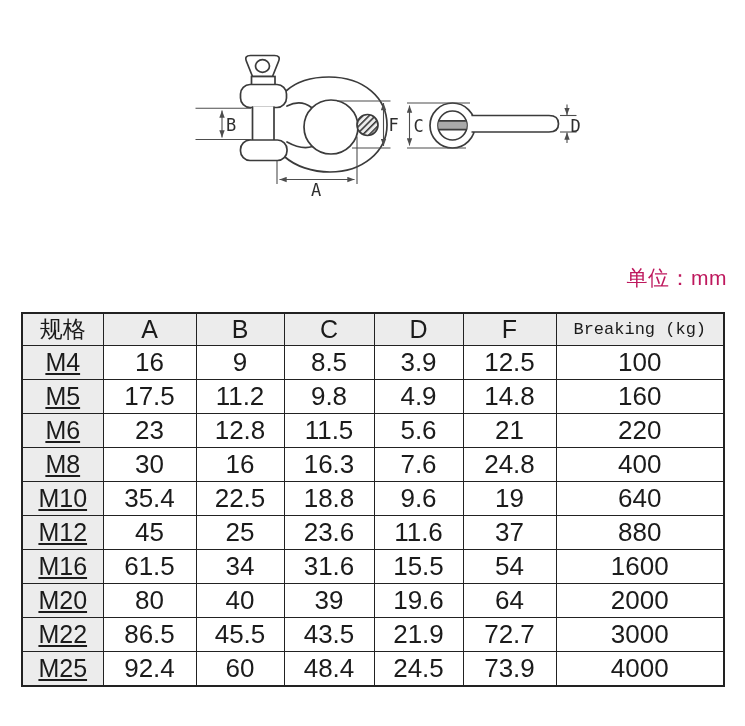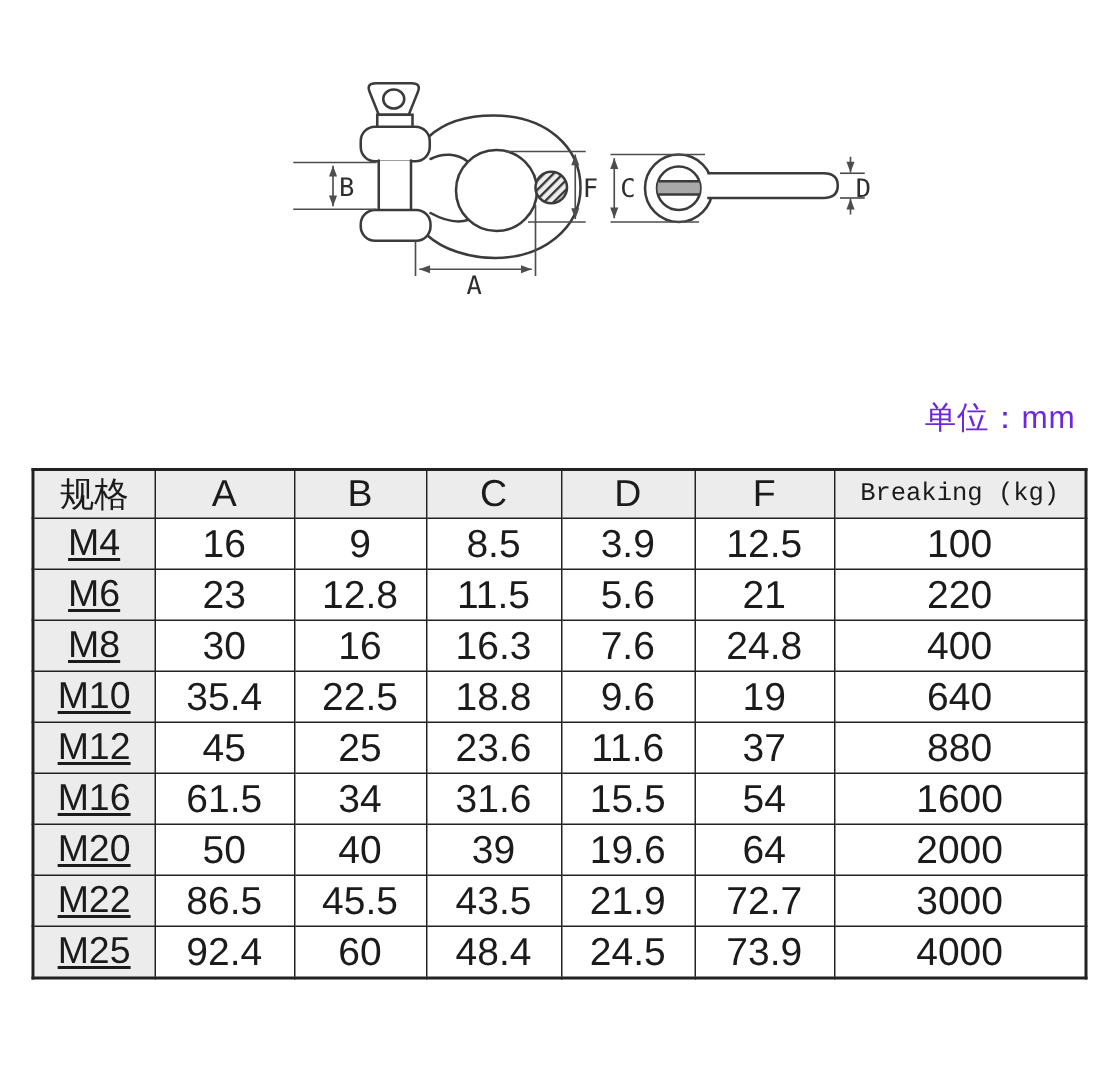--- a/index.html
+++ b/index.html
@@ -2,22 +2,22 @@
 <html><head>
 <meta charset="utf-8">
 <style>
   html,body{margin:0;padding:0;}
   body{
     width:745px;height:726px;position:relative;background:#ffffff;
     font-family:"Liberation Sans",sans-serif;overflow:hidden;
   }
   .diagram-wrap{position:absolute;left:0;top:0;width:745px;height:250px;}
   .unit-note{
-    position:absolute;top:264px;right:28px;
-    font-size:21px;color:#6d28d9;letter-spacing:0.5px;
+    position:absolute;top:264px;right:18px;
+    font-size:21px;color:#be185d;letter-spacing:0.5px;
     font-family:"Liberation Sans",sans-serif;
   }
   table.spec-table{
     position:absolute;left:21px;top:312px;width:702px;
     border-collapse:collapse;table-layout:fixed;
     border:2.5px solid #222;color:#1b1b1b;
   }
   .spec-table th,.spec-table td{
     border:1.5px solid #222;text-align:center;vertical-align:middle;
     padding:0;font-weight:normal;overflow:hidden;white-space:nowrap;
@@ -138,20 +138,29 @@
       <tr>
         <td>M4</td>
         <td>16</td>
         <td>9</td>
         <td>8.5</td>
         <td>3.9</td>
         <td>12.5</td>
         <td>100</td>
       </tr>
       <tr>
+        <td>M5</td>
+        <td>17.5</td>
+        <td>11.2</td>
+        <td>9.8</td>
+        <td>4.9</td>
+        <td>14.8</td>
+        <td>160</td>
+      </tr>
+      <tr>
         <td>M6</td>
         <td>23</td>
         <td>12.8</td>
         <td>11.5</td>
         <td>5.6</td>
         <td>21</td>
         <td>220</td>
       </tr>
       <tr>
         <td>M8</td>
@@ -184,21 +193,21 @@
         <td>M16</td>
         <td>61.5</td>
         <td>34</td>
         <td>31.6</td>
         <td>15.5</td>
         <td>54</td>
         <td>1600</td>
       </tr>
       <tr>
         <td>M20</td>
-        <td>50</td>
+        <td>80</td>
         <td>40</td>
         <td>39</td>
         <td>19.6</td>
         <td>64</td>
         <td>2000</td>
       </tr>
       <tr>
         <td>M22</td>
         <td>86.5</td>
         <td>45.5</td>

